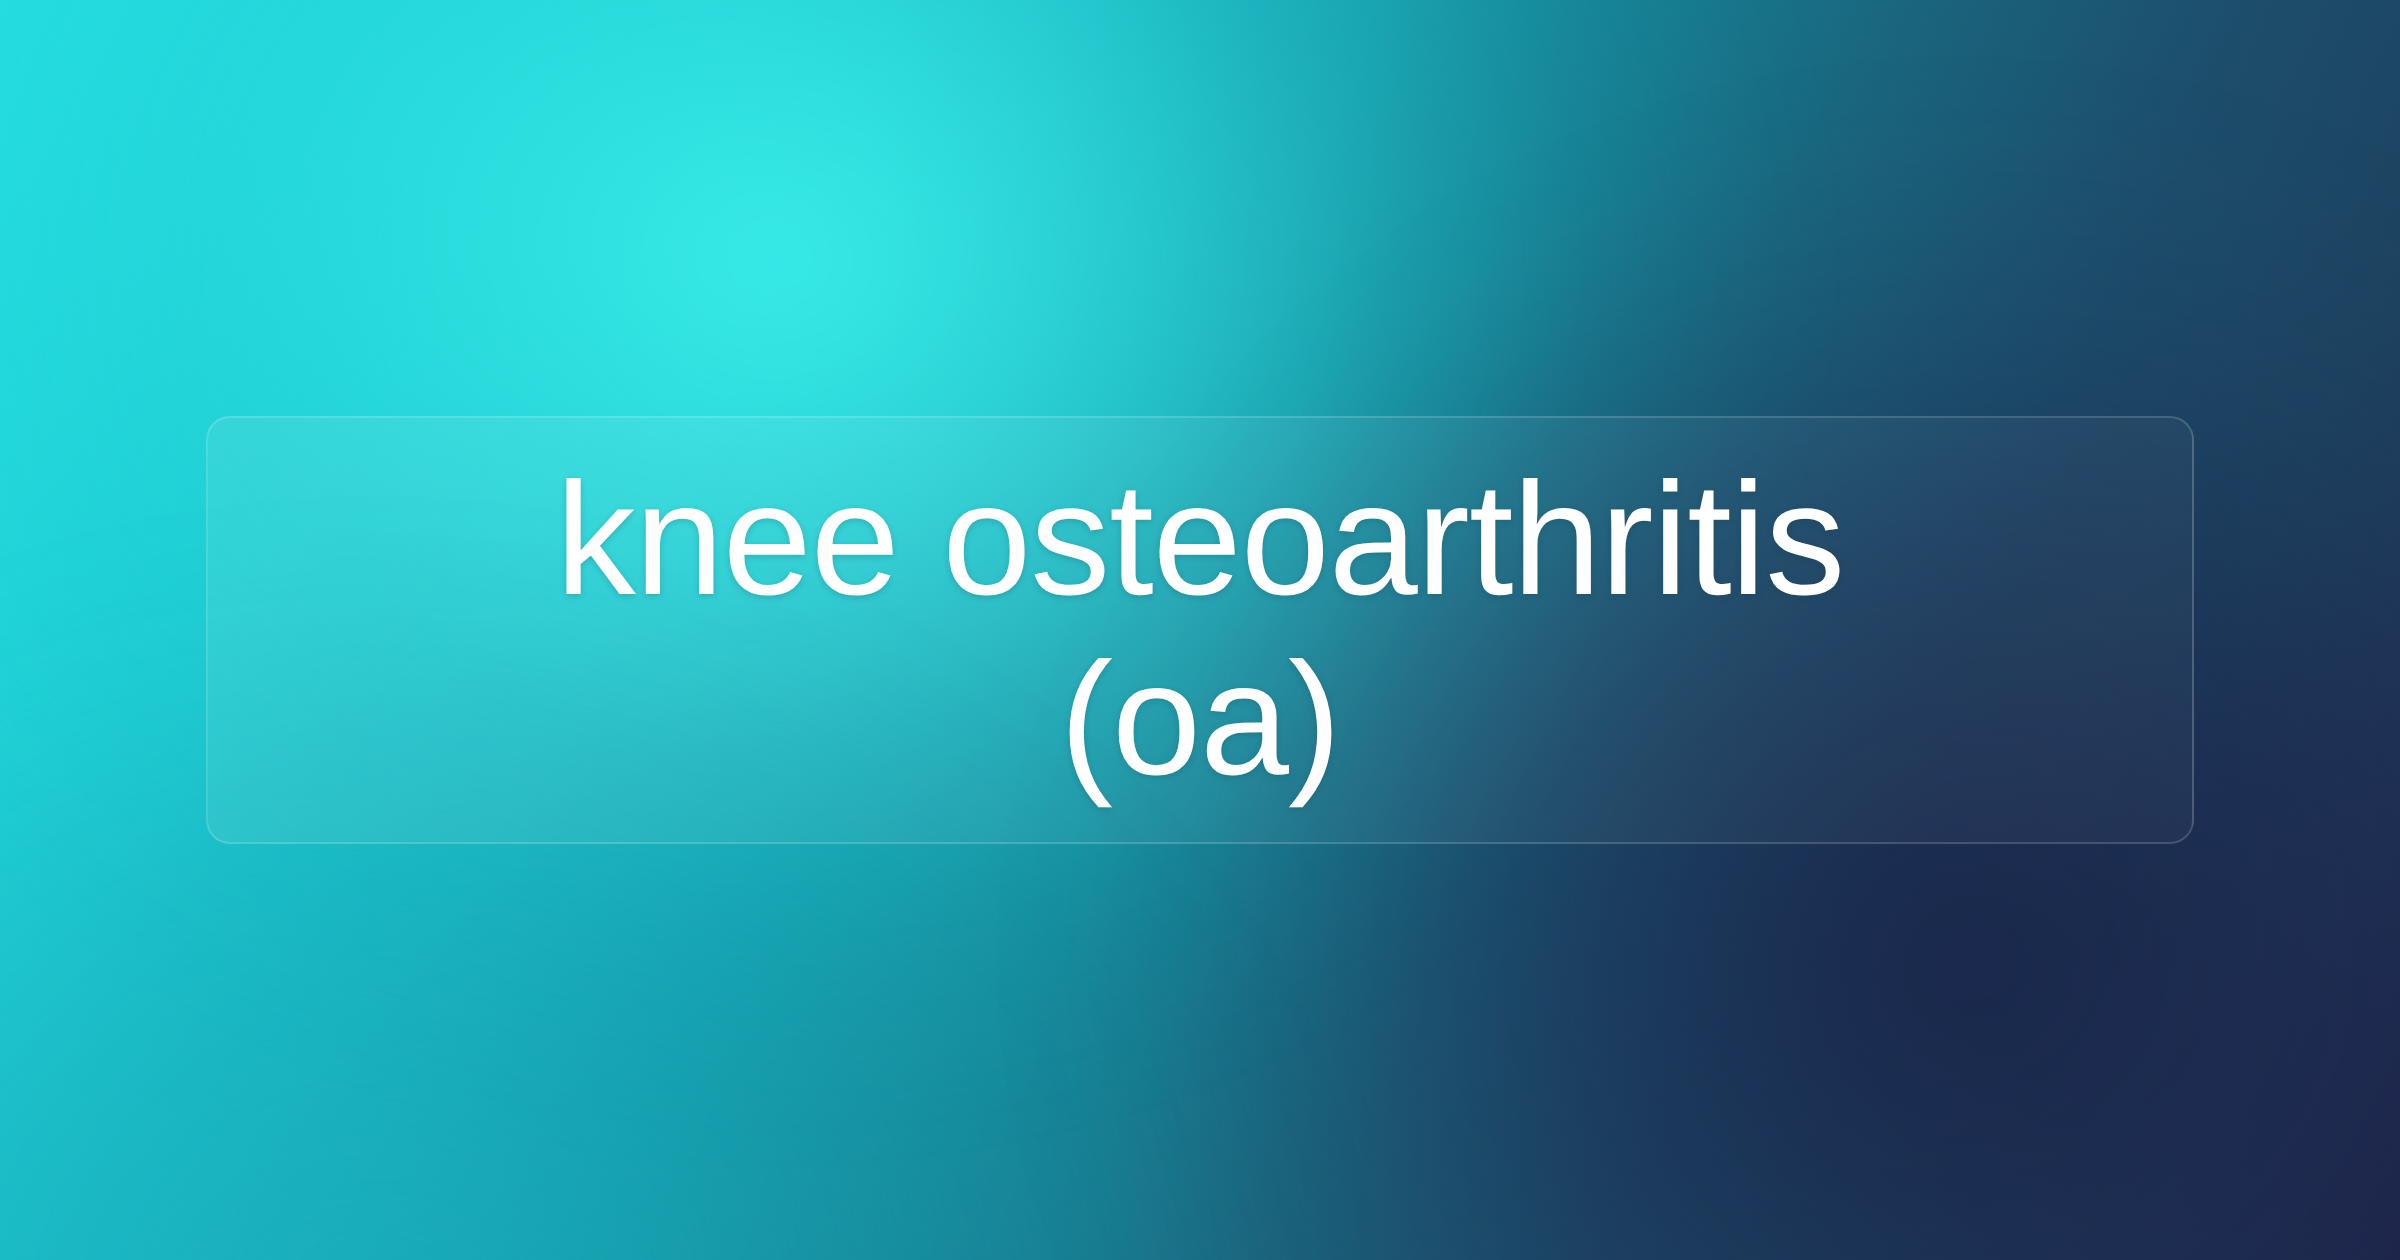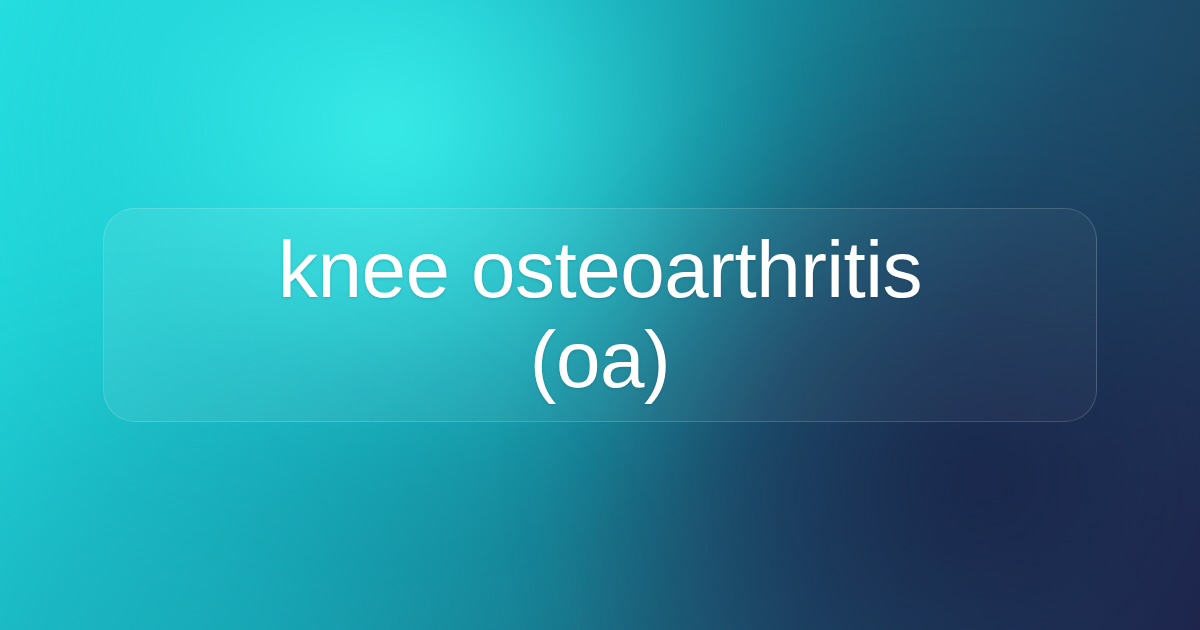--- a/index.html
+++ b/index.html
@@ -101,21 +101,21 @@
     inset: 0;
     display: flex;
     align-items: center;
     justify-content: center;
   }
   .card {
     position: relative;
     box-sizing: border-box;
     width: 994px;
     height: 214px;
-    border-radius: 32px;
+    border-radius: 12px;
     border: 1px solid rgba(255,255,255,0.155);
     background: linear-gradient(115deg,
       rgba(255,255,255,0.085) 0%,
       rgba(255,255,255,0.055) 45%,
       rgba(255,255,255,0.030) 100%);
     display: flex;
     align-items: center;
     justify-content: center;
     padding: 0 40px;
   }

